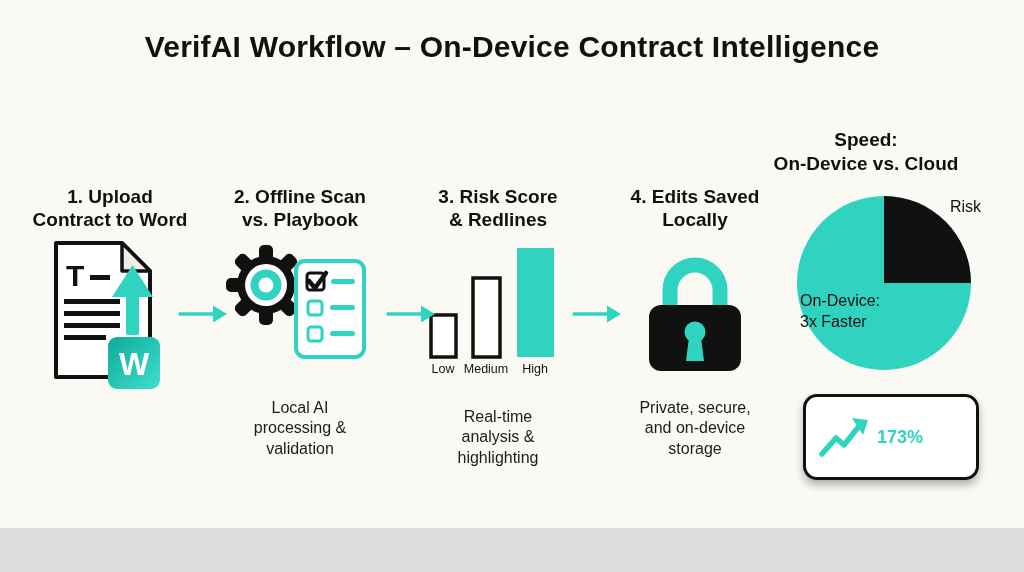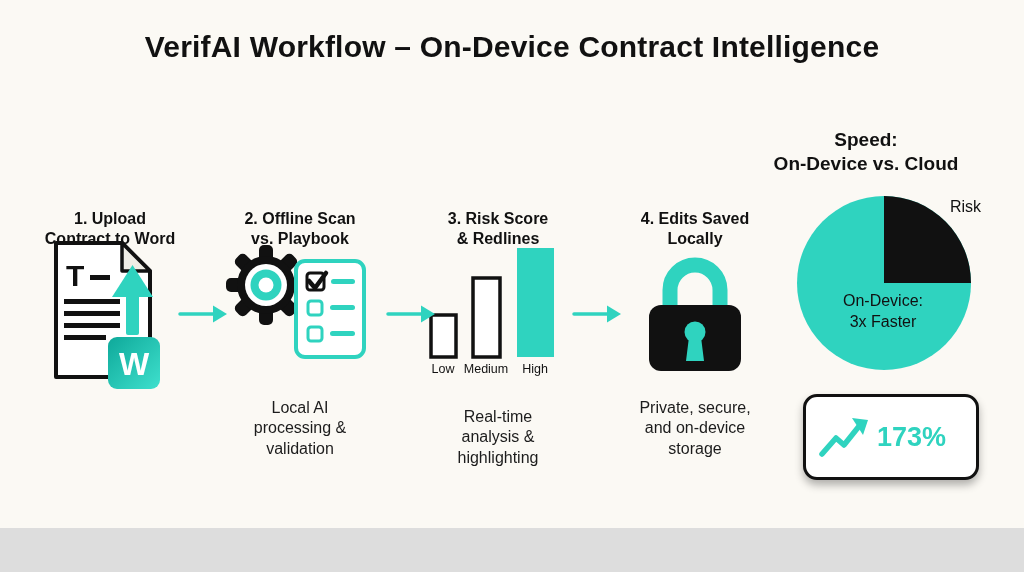--- a/index.html
+++ b/index.html
@@ -18,22 +18,22 @@
     overflow:hidden;
     margin:0 auto;
   }
   .title{
     position:absolute;top:30px;left:0;width:100%;
     text-align:center;font-size:30px;font-weight:700;margin:0;
     letter-spacing:.2px;
   }
   .step{position:absolute;top:185px;}
   .heading{
-    font-size:16px;font-weight:700;text-align:center;
-    line-height:1.22;white-space:pre-line;margin-top:24px;
+    font-size:19px;font-weight:700;text-align:center;
+    line-height:1.22;white-space:pre-line;
   }
   .icon{position:absolute;left:50%;transform:translateX(-50%);}
   .icon svg{display:block;}
   .caption{
     position:absolute;left:0;right:0;text-align:center;
     font-size:16px;line-height:1.28;white-space:pre-line;color:#1c1c1c;
   }
   #step1{left:15px;width:190px;}
   #step1 .icon{top:52px;}
   #step2{left:212px;width:176px;}
@@ -53,29 +53,29 @@
 
   .speed-heading{
     position:absolute;left:756px;top:128px;width:220px;
     text-align:center;font-size:19px;font-weight:700;
     line-height:1.25;white-space:pre-line;
   }
   .pie{position:absolute;left:794px;top:193px;}
   .cloud-label{position:absolute;left:950px;top:198px;font-size:16px;}
   .ondevice-label{
     position:absolute;left:800px;top:291px;width:166px;
-    text-align:center;font-size:16px;line-height:1.3;white-space:pre-line;
+    font-size:16px;line-height:1.3;white-space:pre-line;
   }
   .badge{
     position:absolute;left:803px;top:394px;width:146px;height:80px;
     background:#ffffff;border:3px solid var(--ink);border-radius:14px;
     box-shadow:0 5px 9px rgba(0,0,0,.3);
     display:flex;align-items:center;padding:0 12px;gap:7px;
   }
-  .badge-value{font-size:27px;font-weight:700;color:var(--accent);line-height:1.05;}
+  .badge-value{font-size:18px;font-weight:700;color:var(--accent);line-height:1.05;}
   .badge-label{font-size:15px;color:var(--accent);line-height:1.12;white-space:pre-line;}
 
   
   .fa{fill:var(--accent);}
   .fi{fill:var(--ink);}
   .fw{fill:#ffffff;}
   .fn{fill:none;}
   .sa{stroke:var(--accent);}
   .si{stroke:var(--ink);}
   svg text{font-family:"Liberation Sans","DejaVu Sans",sans-serif;}

